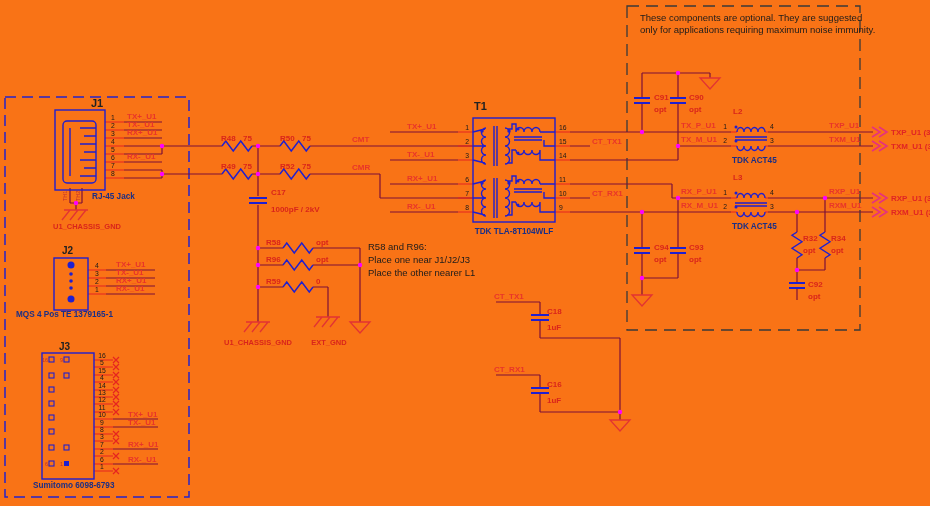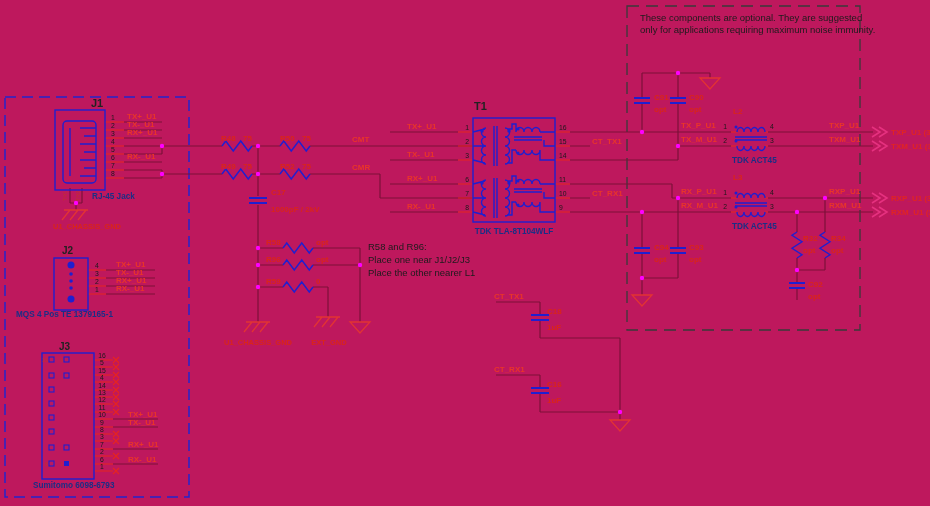--- a/index.html
+++ b/index.html
@@ -1,16 +1,16 @@
 <!DOCTYPE html>
 <html><head>
 <meta charset="utf-8">
 <style>
   html,body{margin:0;padding:0;background:#ffffff;}
-  .stage{position:relative;width:930px;height:506px;background:#be185d;overflow:hidden;}
+  .stage{position:relative;width:930px;height:506px;background:#f97316;overflow:hidden;}
   svg{display:block;}
   text{font-family:"Liberation Sans","DejaVu Sans",sans-serif;}
   .t-note{font-size:9.5px;fill:#1c1c1c;}
   .t-title{font-size:11px;font-weight:700;fill:#222222;}
   .t-title2{font-size:10px;font-weight:700;fill:#222222;}
   .t-red{font-size:8px;font-weight:700;fill:#d9251b;}
   .t-net{font-size:8px;font-weight:700;fill:#e8352a;}
   .t-off{font-size:8px;font-weight:700;fill:#e02424;}
   .t-pin{font-size:6.8px;fill:#1a1a1a;}
   .t-part{font-size:8.2px;font-weight:700;fill:#1b2f86;}

